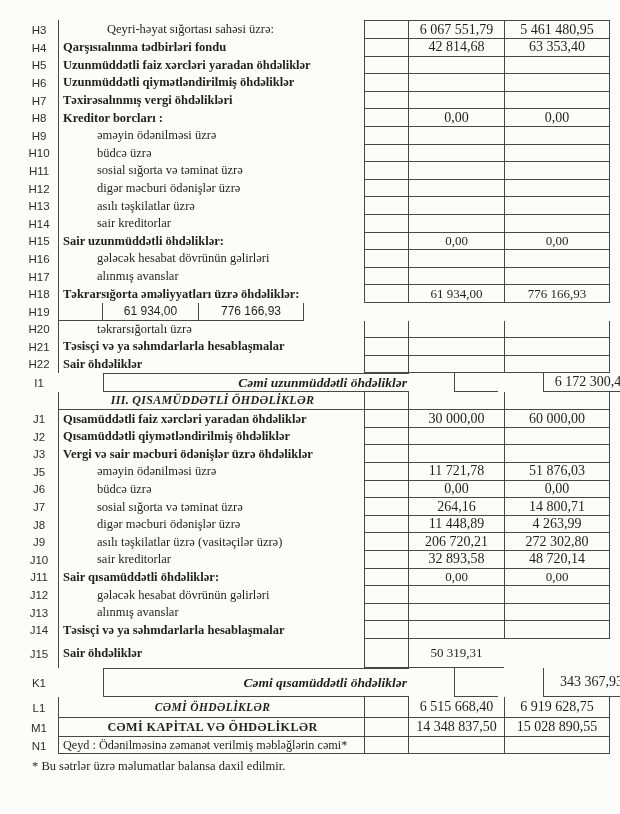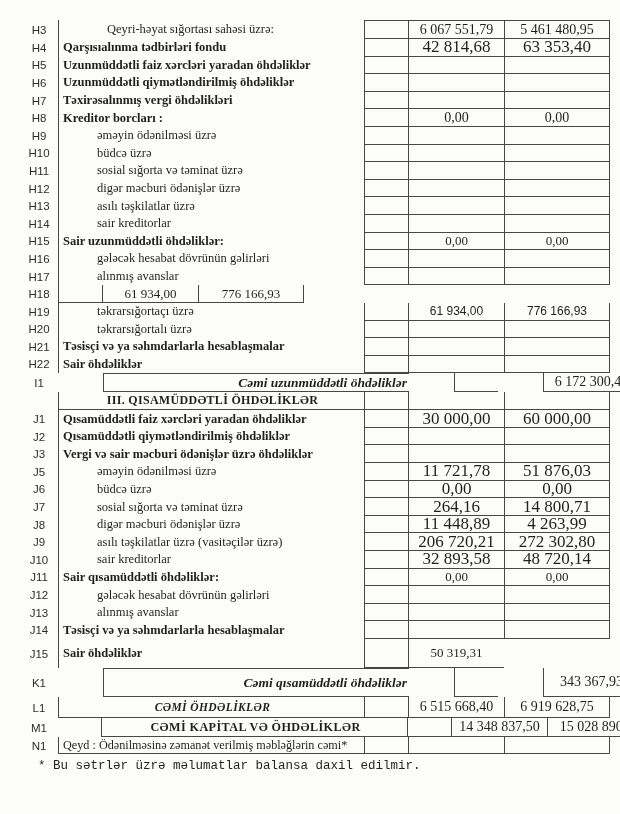--- a/index.html
+++ b/index.html
@@ -39,38 +39,38 @@
   .c-v1{width:96px;flex:0 0 96px;}
   .c-v2{width:106px;flex:0 0 106px;border-right:1px solid var(--border);}
   .first .c-blank,.first .c-v{border-top:1px solid var(--border);}
   
   .t-plain{height:19px;}
   .t-plain .c-label{padding-left:48px;}
   .t-main .c-label{font-weight:bold;}
   .t-sub .c-label{padding-left:38px;font-family:Liberation Serif, serif;}
   .t-total{height:19px;gap:45px;}
   .t-total .c-label{font-weight:bold;font-style:italic;justify-content:flex-end;font-size:13.5px;}
-  .t-section{height:18px;}
+  .t-section{height:18px;font-style:italic;}
   .t-section .c-label{font-weight:bold;justify-content:center;font-size:12px;letter-spacing:0.3px;}
   .t-grandi{height:21px;}
   .t-grandi .c-label{font-weight:bold;font-style:italic;justify-content:center;font-size:11.5px;letter-spacing:0.4px;}
   .t-grand{height:19px;}
-  .t-grand .c-label{font-weight:bold;justify-content:center;font-size:12.2px;letter-spacing:0.4px;margin-left:43px;}
+  .t-grand .c-label{font-weight:bold;justify-content:center;font-size:12.2px;letter-spacing:0.4px;}
   .t-note{height:17px;}
   .t-note .c-label{font-size:12.2px;}
   .tall{height:29px;}
   .boxed .c-label{border-bottom:1px solid var(--border);}
   .btop .c-label{border-top:1px solid var(--border);}
   
   .v-lg{font-size:14px;}
   .v-md{font-size:13px;}
-  .v-sm{font-size:17px;}
+  .v-sm{font-size:14px;}
   .v-sans{font-size:12px;font-family:"Liberation Sans", sans-serif;}
   .footnote{
-    margin:5px 0 0 18px;font-size:12.5px;color:#242424;font-family:Liberation Mono, monospace;
+    margin:5px 0 0 12px;font-size:12.5px;color:#242424;
   }
 </style>
 </head>
 <body style="background: rgb(252, 252, 250); color: rgb(31, 31, 31);">
 
 <div class="sheet" id="sheet">
     <div class="row t-plain first">
     <div class="c-code">
         <span>H3</span>
       </div>
@@ -292,34 +292,34 @@
         <span class="v-md"></span>
       </div>
     <div class="c-v c-v2">
         <span class="v-md"></span>
       </div>
   </div>
     <div class="row t-main">
     <div class="c-code">
         <span>H18</span>
       </div>
+    <div class="c-label">
+        <span>Təkrarsığorta əməliyyatları üzrə öhdəliklər:</span>
+      </div>
     <div class="c-blank"></div>
     <div class="c-v c-v1">
         <span class="v-md">61 934,00</span>
       </div>
     <div class="c-v c-v2">
         <span class="v-md">776 166,93</span>
       </div>
   </div>
     <div class="row t-sub">
     <div class="c-code">
         <span>H19</span>
-      </div>
-    <div class="c-label">
-        <span>təkrarsığortaçı üzrə</span>
       </div>
     <div class="c-blank"></div>
     <div class="c-v c-v1">
         <span class="v-sans">61 934,00</span>
       </div>
     <div class="c-v c-v2">
         <span class="v-sans">776 166,93</span>
       </div>
   </div>
     <div class="row t-sub">

